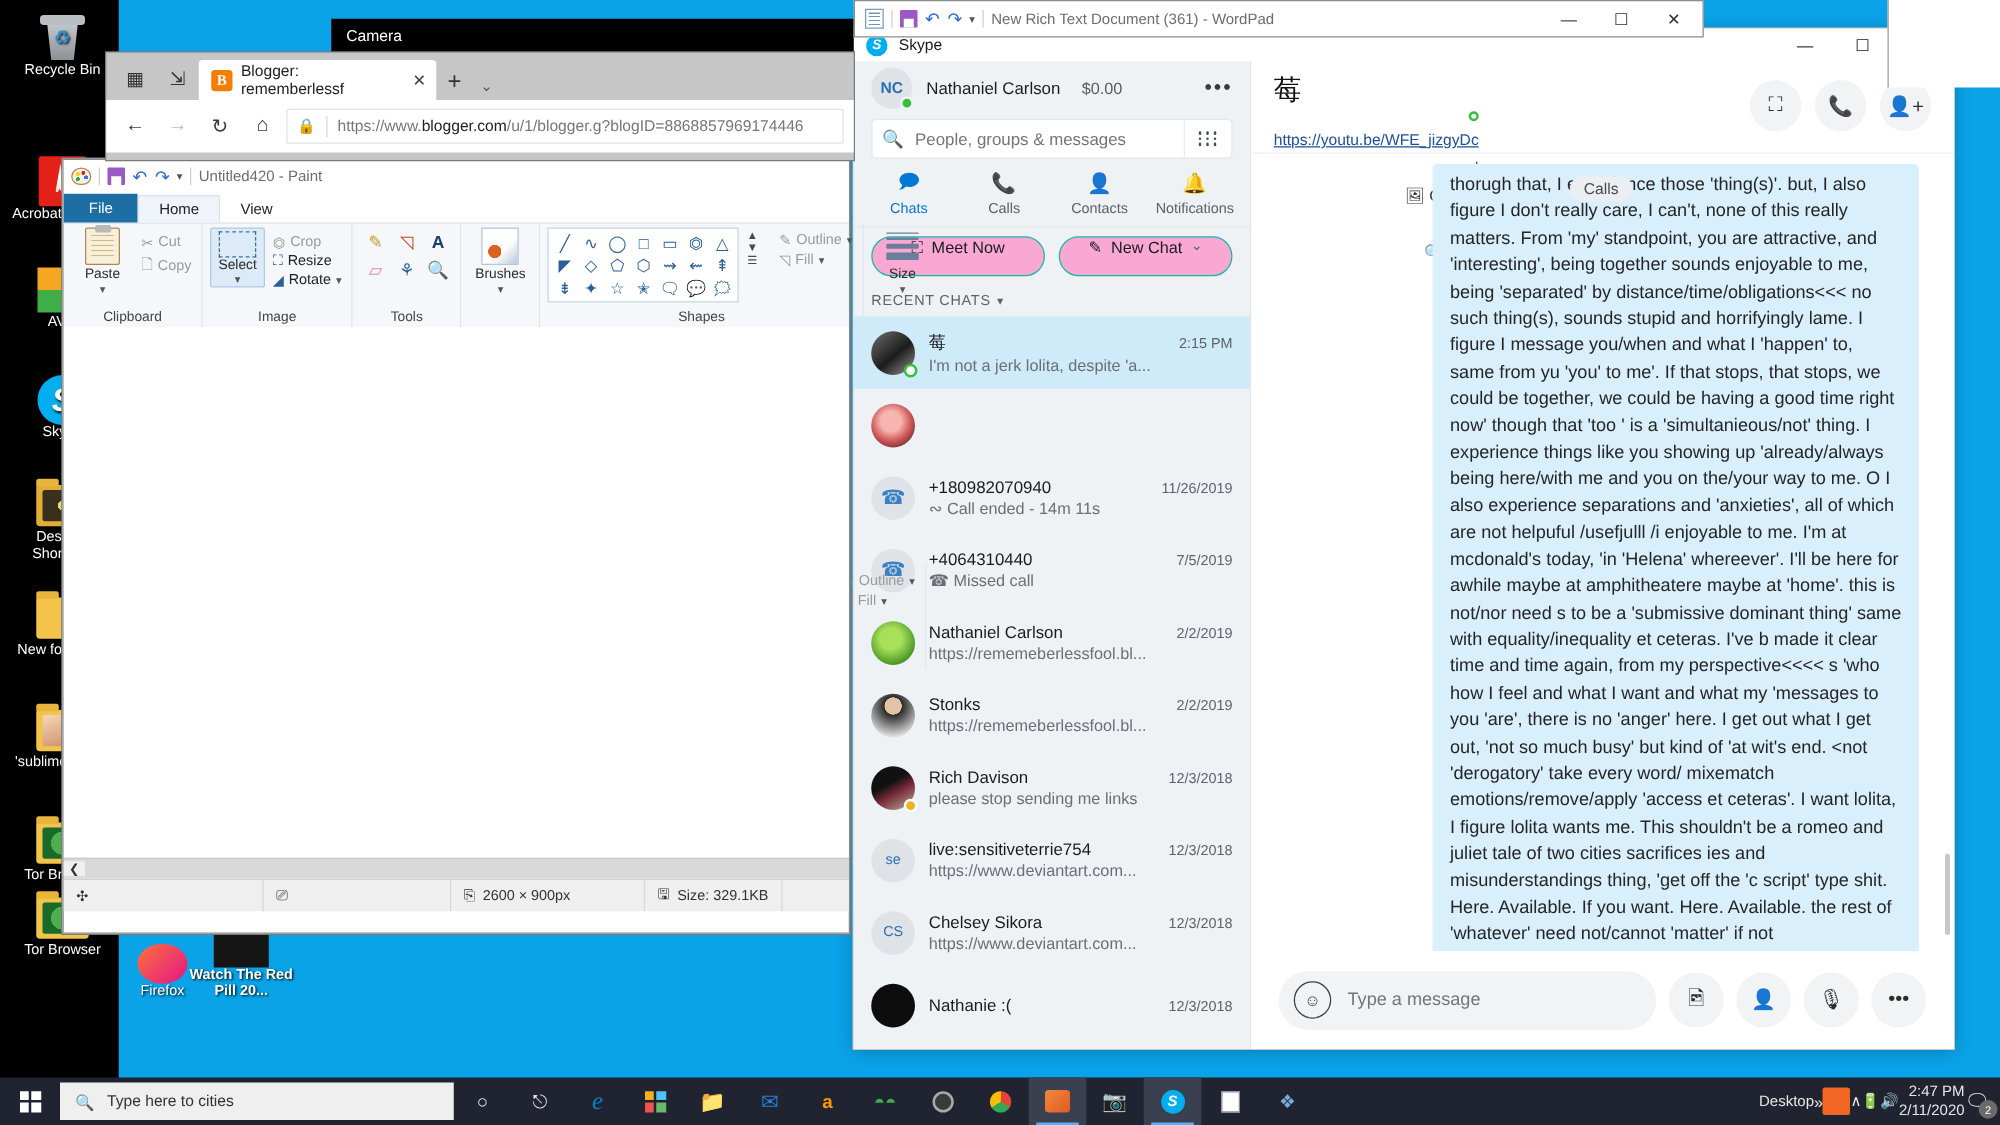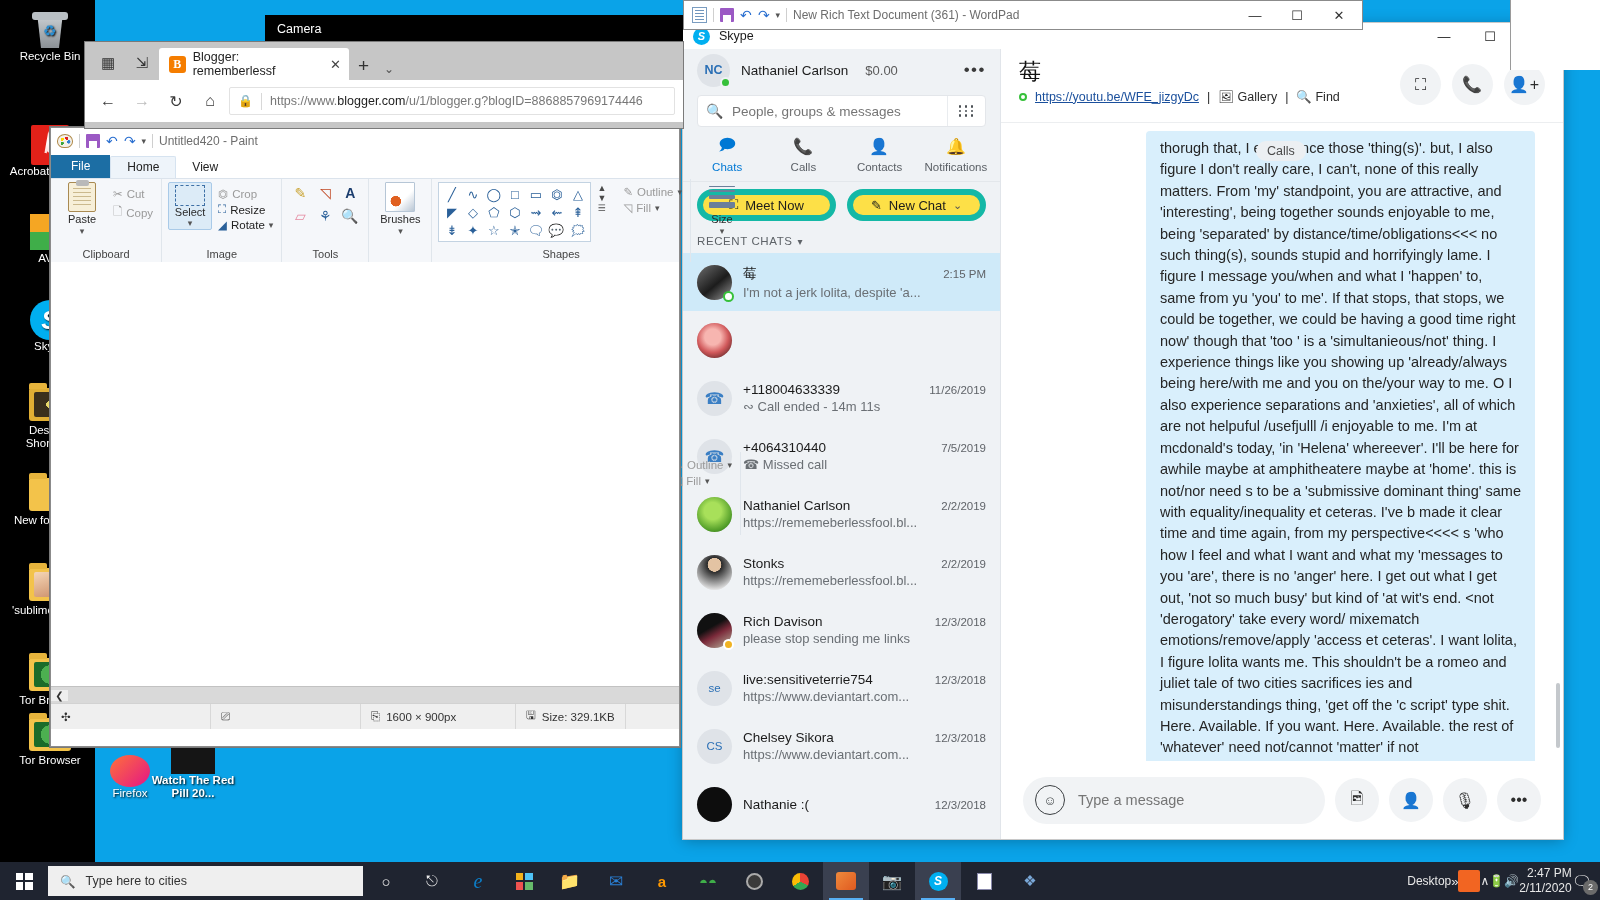--- a/index.html
+++ b/index.html
@@ -163,41 +163,41 @@
   .sk-search input{flex:1;border:none;outline:none;font-size:13.5px;color:#5b5f63;
     font-family:"Liberation Sans",sans-serif;background:transparent;}
   .sk-dial{width:38px;height:100%;border-left:1px solid #e9ecef;display:flex;align-items:center;justify-content:center;}
   .dialgrid{display:grid;grid-template-columns:repeat(3,4px);grid-gap:2px;}
   .dialgrid i{width:2.5px;height:2.5px;background:#4a4f54;border-radius:50%;display:block;}
   .sk-nav{display:flex;padding:10px 6px 8px;}
   .sk-navitem{flex:1;display:flex;flex-direction:column;align-items:center;gap:5px;font-size:11.5px;color:#5b6066;}
   .sk-navitem.active{color:#0078d4;}
   .sk-navicon{font-size:16px;height:19px;display:flex;align-items:center;}
   .sk-actions{display:flex;gap:11px;padding:7px 14px 11px;border-top:1px solid #e3e7eb;}
-  .sk-abtn{flex:1;height:32px;background:#fde047;border:6px solid #14b8a6;border-radius:17px;
-    display:flex;align-items:center;justify-content:center;gap:7px;font-size:13px;color:#1c1c1c;}
+  .sk-abtn{flex:1;height:32px;background:#f9a8d4;border:1px solid #14b8a6;border-radius:17px;
+    display:flex;align-items:flex-start;justify-content:center;gap:7px;font-size:13px;color:#1c1c1c;}
   .sk-rc-head{padding:3px 14px 6px;font-size:11.5px;color:#5e6368;letter-spacing:.6px;display:flex;align-items:flex-end;gap:5px;}
   .sk-list{flex:1;overflow:hidden;}
   .sk-item{height:58px;display:flex;align-items:center;gap:11px;padding:0 14px;}
   .sk-item.sel{background:#cfeaf9;}
   .sk-iav{width:35px;height:35px;border-radius:50%;flex:none;position:relative;overflow:visible;
     display:flex;align-items:center;justify-content:center;font-size:11.5px;color:#2a6fb5;background:#dfe3e8;}
   .sk-iav .pic{position:absolute;inset:0;border-radius:50%;}
   .sk-badge{position:absolute;right:-2px;bottom:-2px;width:11px;height:11px;border-radius:50%;
     border:2px solid #fff;}
   .sk-itxt{flex:1;min-width:0;}
   .sk-r1{display:flex;align-items:baseline;gap:6px;}
   .sk-iname{font-size:13.5px;color:#1b1b1b;white-space:nowrap;overflow:hidden;text-overflow:ellipsis;flex:1;}
   .sk-itime{font-size:11.5px;color:#5f6368;white-space:nowrap;}
   .sk-imsg{font-size:13px;color:#6a6f74;white-space:nowrap;overflow:hidden;text-overflow:ellipsis;margin-top:2px;}
 
   .sk-right{flex:1;display:flex;flex-direction:column;background:#fff;min-width:0;}
   .sk-chead{height:74px;padding:9px 18px 0;border-bottom:1px solid #eceef0;display:flex;align-items:flex-start;}
   .sk-ctitle{font-size:22px;color:#111;line-height:28px;}
-  .sk-csub{display:flex;align-items:center;gap:8px;font-size:12.5px;color:#2a2a2a;margin-top:3px;}
+  .sk-csub{display:flex;align-items:flex-end;gap:8px;font-size:12.5px;color:#2a2a2a;margin-top:3px;flex-direction:column;}
   .sk-csub a{color:#1a4f9c;text-decoration:underline;}
   .sk-dot-o{width:8px;height:8px;border-radius:50%;border:2px solid #36c03a;display:inline-block;}
   .sk-cactions{margin-left:auto;display:flex;gap:11px;padding-top:6px;}
   .sk-cbtn{width:41px;height:41px;border-radius:50%;background:#f1f3f5;display:flex;align-items:center;
     justify-content:center;font-size:16px;color:#2d2d2d;}
   .sk-msgs{flex:1;overflow:hidden;position:relative;padding:8px 0 0;}
   .bubble{margin:0 28px 0 145px;background:#d9effc;border-radius:4px;padding:7px 14px 9px;
     font-size:14.5px;line-height:21.4px;color:#252525;}
   .today-pill{position:absolute;left:255px;top:18px;background:#eceff2;color:#4a4a4a;
     font-size:12.5px;padding:3px 11px;border-radius:11px;}
@@ -670,21 +670,21 @@
     </div>
     <div class="paint-status">
       <div class="psec" style="width:160px;">
         <span>✣</span>
         </div>
       <div class="psec" style="width:150px;">
         <span>⎚</span>
         </div>
       <div class="psec" style="width:155px;">
         <span>⎘</span>
-        <span>1600 × 900px</span>
+        <span>2600 × 900px</span>
         </div>
       <div class="psec">
         <span>🖫</span>
         <span>Size: 329.1KB</span>
         </div>
     </div>
   </div>
 
   <div class="dicon" style="left:85px;top:755px;z-index:13;">
     <div style="width:40px;height:32px;margin:0 auto;background:linear-gradient(135deg,#ff7139,#e31587);border-radius:50%;"></div>
@@ -849,21 +849,21 @@
               <span class="pic" style="background:radial-gradient(circle at 45% 40%,#f7b5b0 28%,#d1595b 55%,#2c1010);"></span>
             </div>
           </div>
 
           <div class="sk-item">
             <div class="sk-iav">
               <span style="color:#3b7fc4;font-size:16px;">☎</span>
             </div>
             <div class="sk-itxt">
               <div class="sk-r1">
-                  <span class="sk-iname">+118004633339</span>
+                  <span class="sk-iname">+180982070940</span>
                 <span class="sk-itime">11/26/2019</span>
                 </div>
               <div class="sk-imsg">
                 <span>∾</span>
                 <span>Call ended - 14m 11s</span></div>
             </div>
           </div>
 
           <div class="sk-item">
             <div class="sk-iav">

